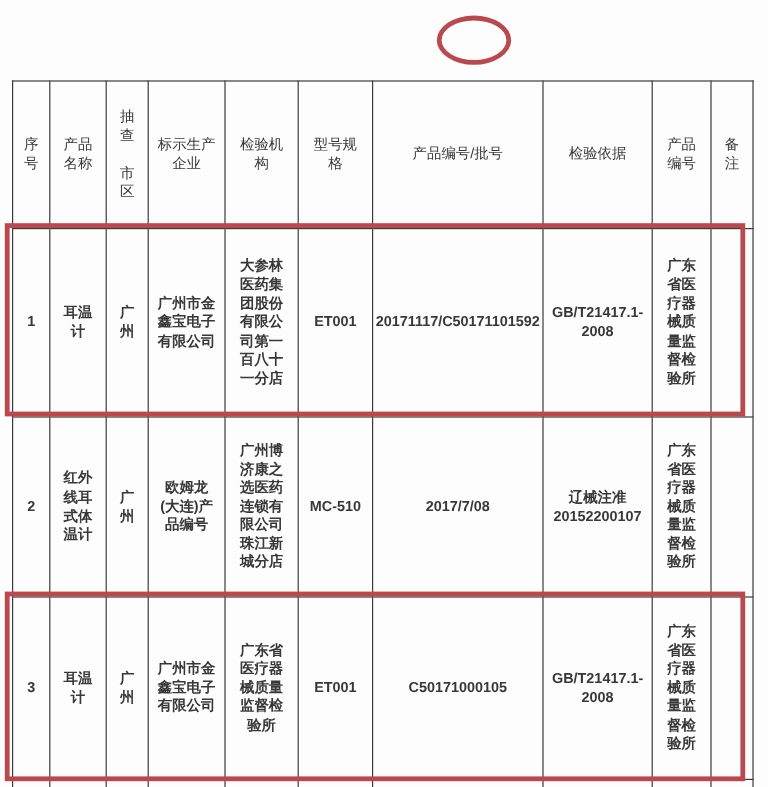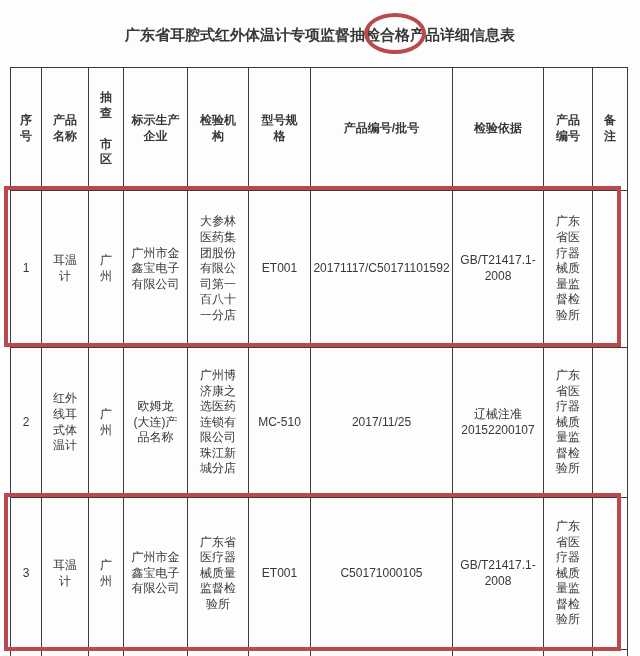--- a/index.html
+++ b/index.html
@@ -53,22 +53,23 @@
   .doc th, .doc td {
     border: 1px solid var(--border-color);
     vertical-align: middle;
     text-align: center;
     font-size: 12px;
     line-height: 1.3;
     padding: 2px 7px;
     white-space: pre-line;
     overflow: hidden;
     color: var(--text-color);
+    font-weight: bold;
   }
-  .doc th { font-weight: bold; }
+  .doc th { font-weight: normal; }
   .doc td.col-basis { padding: 2px 5px; }
   .doc td.col-code { padding: 0 0; white-space: nowrap; }
   .doc th.col-code { padding: 2px 12px; }
   tr.hr  { height: 123px; }
   tr.r1  { height: 157px; }
   tr.r2  { height: 150px; }
   tr.r3  { height: 152px; }
   tr.r4  { height: 22px; }
   .hbox {
     position: absolute;
@@ -88,21 +89,20 @@
     border: 4px solid var(--highlight-red);
     border-radius: 50%;
     pointer-events: none;
   }
 </style>
 </head>
 <body>
 
 <div class="page">
 
-  <div class="title">广东省耳腔式红外体温计专项监督抽检合格产品详细信息表</div>
   <div class="ellipse"></div>
 
   <table class="doc">
     <colgroup>
       <col class="c0">
         <col class="c1">
         <col class="c2">
         <col class="c3">
         <col class="c4">
       <col class="c5">
@@ -137,24 +137,24 @@
       <td class="col-code">20171117/C50171101592</td>
       <td class="col-basis">GB/T21417.1-2008</td>
       <td>广东省医疗器械质量监督检验所</td>
       <td></td>
     </tr>
 
     <tr class="r2">
       <td>2</td>
       <td>红外线耳式体温计</td>
       <td>广州</td>
-      <td>欧姆龙(大连)产品名称</td>
+      <td>欧姆龙(大连)产品编号</td>
       <td>广州博济康之选医药连锁有限公司珠江新城分店</td>
       <td>MC-510</td>
-      <td class="col-code">2017/11/25</td>
+      <td class="col-code">2017/7/08</td>
       <td class="col-basis">辽械注准20152200107</td>
       <td>广东省医疗器械质量监督检验所</td>
       <td></td>
     </tr>
 
     <tr class="r3">
       <td>3</td>
       <td>耳温计</td>
       <td>广州</td>
       <td>广州市金鑫宝电子有限公司</td>

